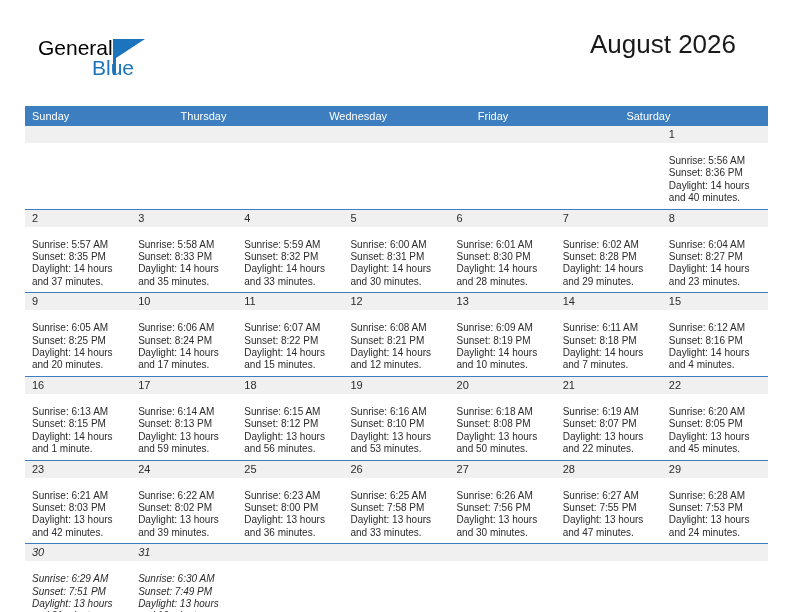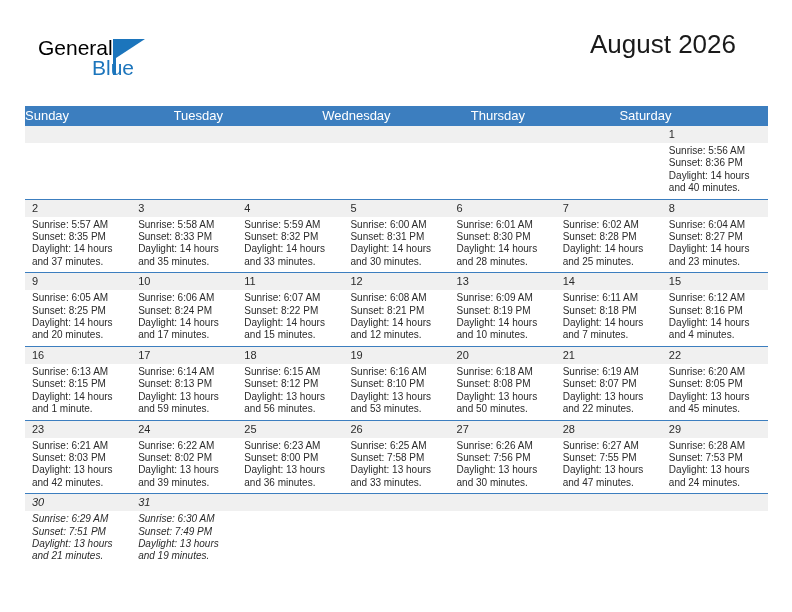--- a/index.html
+++ b/index.html
@@ -101,22 +101,23 @@
     width: 743px;
   }
   .weekdays {
     display: flex;
     background: #3c7ebf;
     height: 20px;
   }
   .weekday {
     flex: 1 1 0;
     color: #ffffff;
-    font-size: 13px;
+    font-size: 11px;
     line-height: 20px;
+    padding-left: 7px;
     box-sizing: border-box;
     white-space: nowrap;
     overflow: hidden;
   }
 
   .week-row {
     position: relative;
     border-bottom: 1px solid #3c7ebf;
   }
   .week-row:last-child {
@@ -142,21 +143,21 @@
     padding: 0 7px 4px 7px;
     min-height: 71px;
   }
   .day-num {
     font-size: 11px;
     line-height: 17px;
     height: 17px;
     color: #2b2b2b;
   }
   .day-lines {
-    margin-top: 2px;
+    margin-top: 12px;
   }
   .day-line {
     font-size: 10px;
     line-height: 12.4px;
     color: #2b2b2b;
     white-space: nowrap;
   }
   .empty .day-num,
   .empty .day-lines { visibility: hidden; }
 </style>
@@ -176,23 +177,23 @@
 
     <div class="title-block">
       <div class="cal-title">August 2026</div>
     </div>
 
   </div>
 
   <div class="calendar">
     <div class="weekdays">
         <div class="weekday">Sunday</div>
-        <div class="weekday">Tuesday</div>
+        <div class="weekday">Thursday</div>
         <div class="weekday">Wednesday</div>
-        <div class="weekday">Thursday</div>
+        <div class="weekday">Friday</div>
         <div class="weekday">Saturday</div>
       </div>
     <div id="weeks">
         <div class="week-row">
           <div class="daynum-band"></div>
           <div class="days">
             <div class="day-cell empty">
               <div class="day-num"></div>
               <div class="day-lines"></div>
             </div>
@@ -274,21 +275,21 @@
                 <div class="day-line">Daylight: 14 hours</div>
                 <div class="day-line">and 28 minutes.</div>
               </div>
             </div>
             <div class="day-cell">
               <div class="day-num">7</div>
               <div class="day-lines">
                 <div class="day-line">Sunrise: 6:02 AM</div>
                 <div class="day-line">Sunset: 8:28 PM</div>
                 <div class="day-line">Daylight: 14 hours</div>
-                <div class="day-line">and 25 minutes.</div>
+                <div class="day-line">and 29 minutes.</div>
               </div>
             </div>
             <div class="day-cell">
               <div class="day-num">8</div>
               <div class="day-lines">
                 <div class="day-line">Sunrise: 6:04 AM</div>
                 <div class="day-line">Sunset: 8:27 PM</div>
                 <div class="day-line">Daylight: 14 hours</div>
                 <div class="day-line">and 23 minutes.</div>
               </div>

